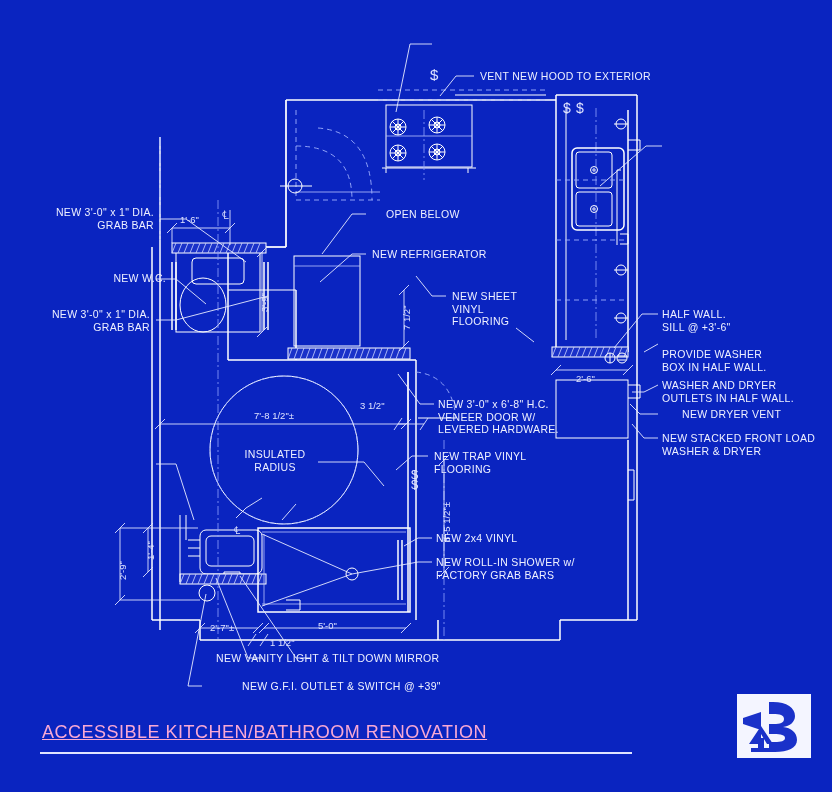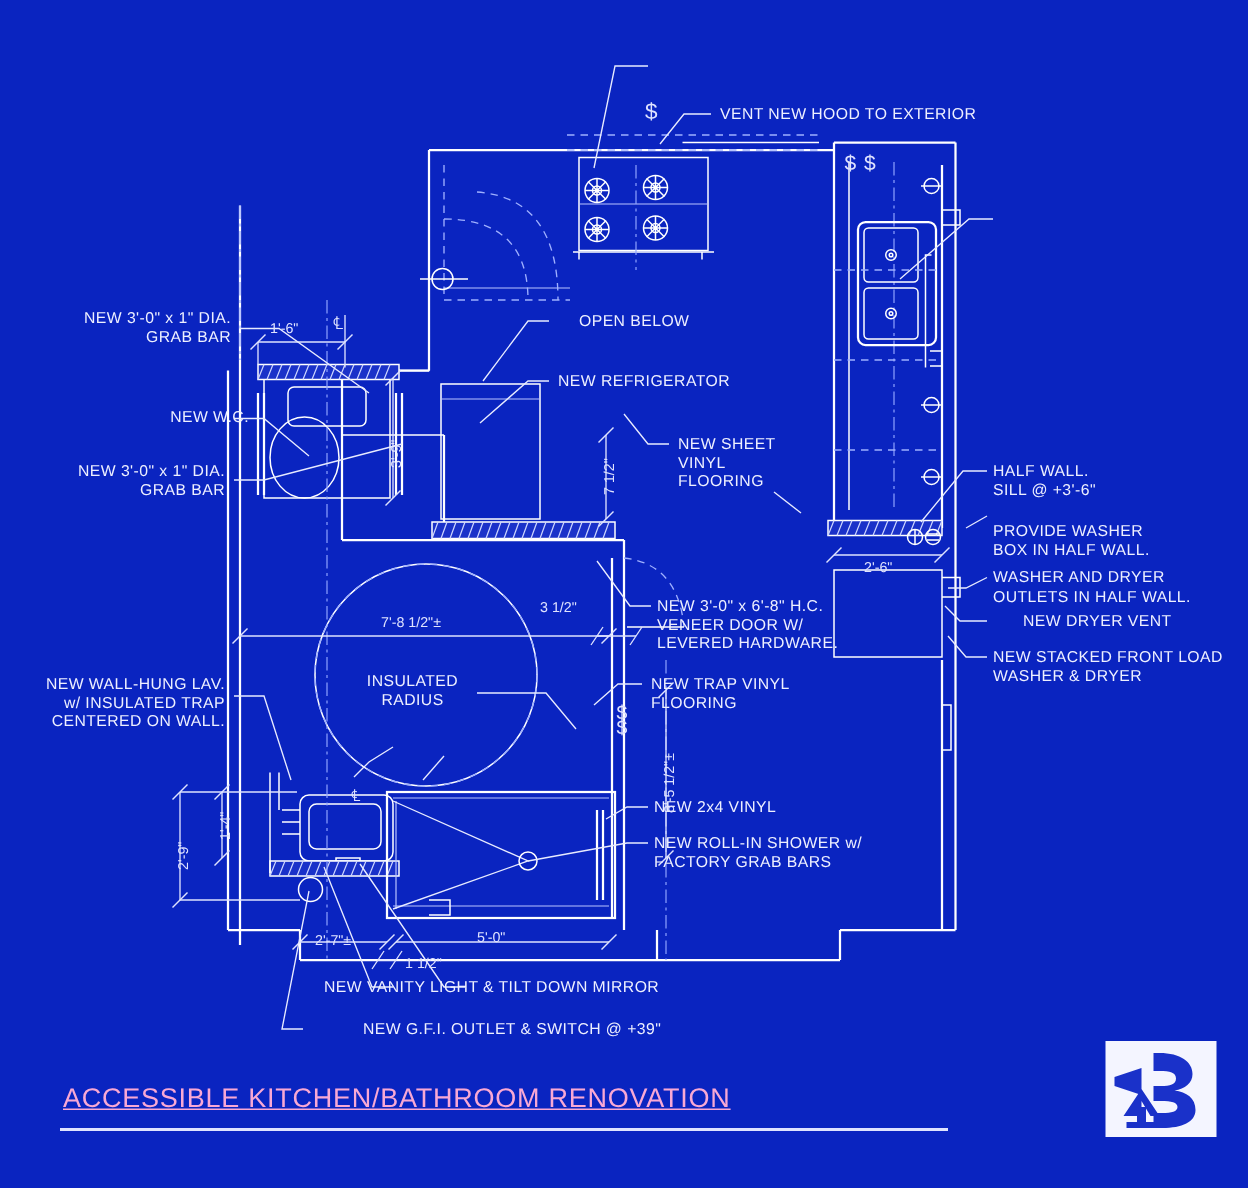--- a/index.html
+++ b/index.html
@@ -385,23 +385,20 @@
   <div class="note" style="left:662px;top:348px;">PROVIDE WASHER
 BOX IN HALF WALL.</div>
   <div class="note" style="left:662px;top:379px;">WASHER AND DRYER
 OUTLETS IN HALF WALL.</div>
   <div class="note" style="left:662px;top:408px;margin-left:20px;">NEW DRYER VENT</div>
   <div class="note" style="left:662px;top:432px;">NEW STACKED FRONT LOAD
 WASHER &amp; DRYER</div>
   <div class="note" style="left:438px;top:398px;">NEW 3'-0" x 6'-8" H.C.
 VENEER DOOR W/
 LEVERED HARDWARE.</div>
-  <div class="note r" style="left:0px;top:450px;width:150px;">NEW WALL-HUNG LAV.
-w/ INSULATED TRAP
-CENTERED ON WALL.</div>
   <div class="note" style="left:232px;top:448px;width:86px;text-align:center;">INSULATED
 RADIUS</div>
   <div class="note" style="left:434px;top:450px;">NEW TRAP VINYL
 FLOORING</div>
   <div class="note" style="left:436px;top:532px;">NEW 2x4 VINYL</div>
   <div class="note" style="left:436px;top:556px;">NEW ROLL-IN SHOWER w/
 FACTORY GRAB BARS</div>
   <div class="note" style="left:216px;top:652px;">NEW VANITY LIGHT &amp; TILT DOWN MIRROR</div>
   <div class="note" style="left:206px;top:680px;margin-left:36px;">NEW G.F.I. OUTLET &amp; SWITCH @ +39"</div>
 

